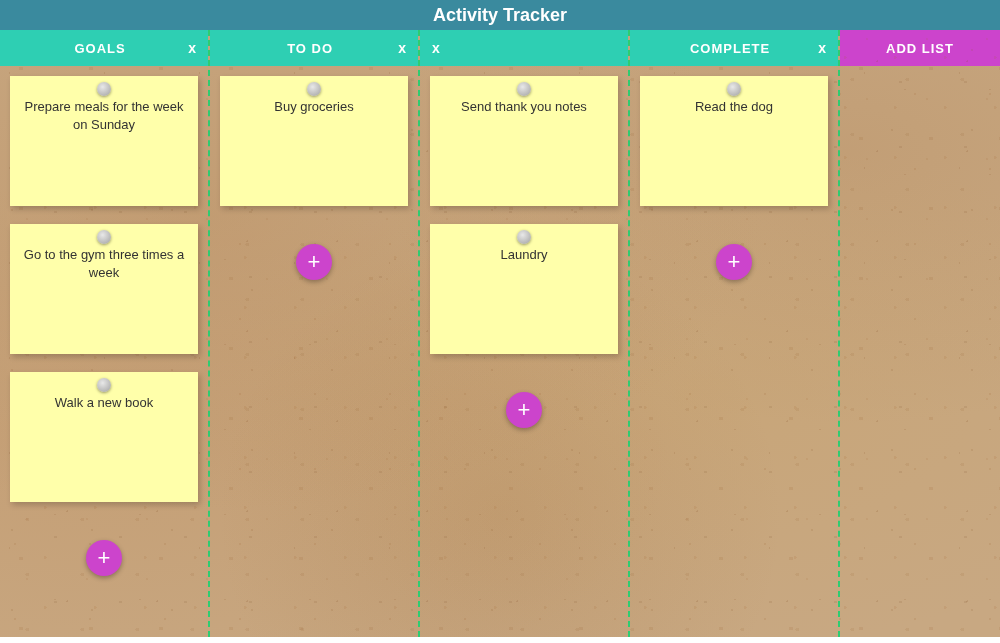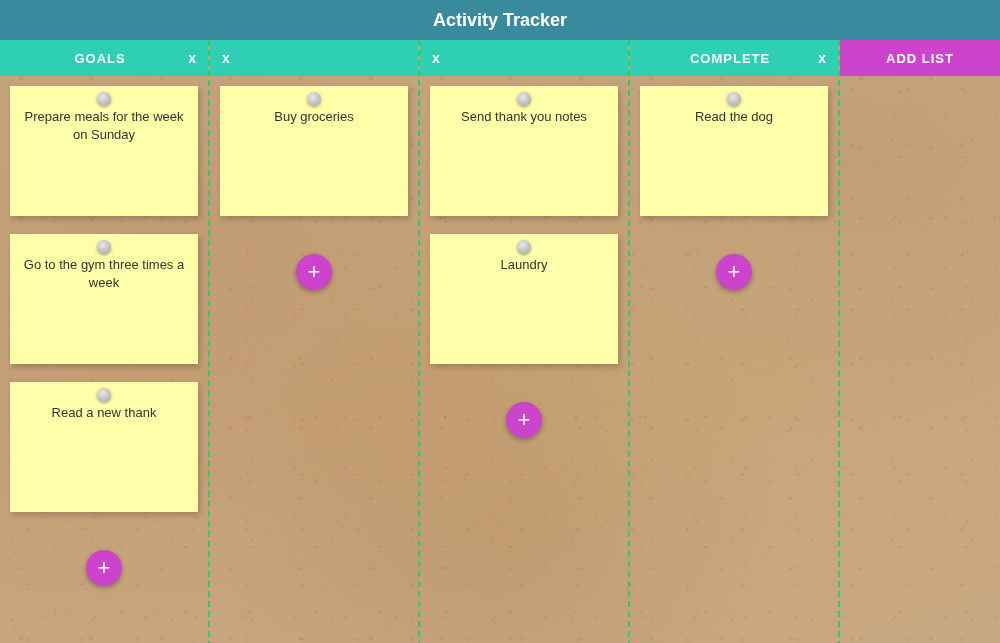--- a/index.html
+++ b/index.html
@@ -6,21 +6,21 @@
 
     body {
       font-family: 'Arial', sans-serif;
       width: 1000px;
       height: 643px;
       overflow: hidden;
     }
 
     .header {
       background-color: #3a8a9e;
-      height: 40px;
+      height: 30px;
       display: flex;
       align-items: center;
       justify-content: center;
     }
 
     .header-title {
       color: white;
       font-size: 18px;
       font-weight: bold;
     }
@@ -195,30 +195,31 @@
         <div class="sticky-note">
           <div class="pin"></div>
           <span>Prepare meals for the week on Sunday</span>
         </div>
         <div class="sticky-note">
           <div class="pin"></div>
           <span>Go to the gym three times a week</span>
         </div>
         <div class="sticky-note">
           <div class="pin"></div>
-          <span>Read a new thank</span>
-        </div>
-        <div style="display:flex;justify-content:center;margin-top:10px;">
-          <button class="add-card-btn">+</button>
-        </div>
-      </div>
-    </div>
-
-    <div class="column">
-      <div class="column-header">
+          <span>Walk a new book</span>
+        </div>
+        <div style="display:flex;justify-content:center;margin-top:10px;">
+          <button class="add-card-btn">+</button>
+        </div>
+      </div>
+    </div>
+
+    <div class="column">
+      <div class="column-header">
+        <span class="column-title">TO DO</span>
         <button class="column-close">x</button>
       </div>
       <div class="column-body">
         <div class="sticky-note">
           <div class="pin"></div>
           <span>Buy groceries</span>
         </div>
         <div style="display:flex;justify-content:center;margin-top:10px;">
           <button class="add-card-btn">+</button>
         </div>

